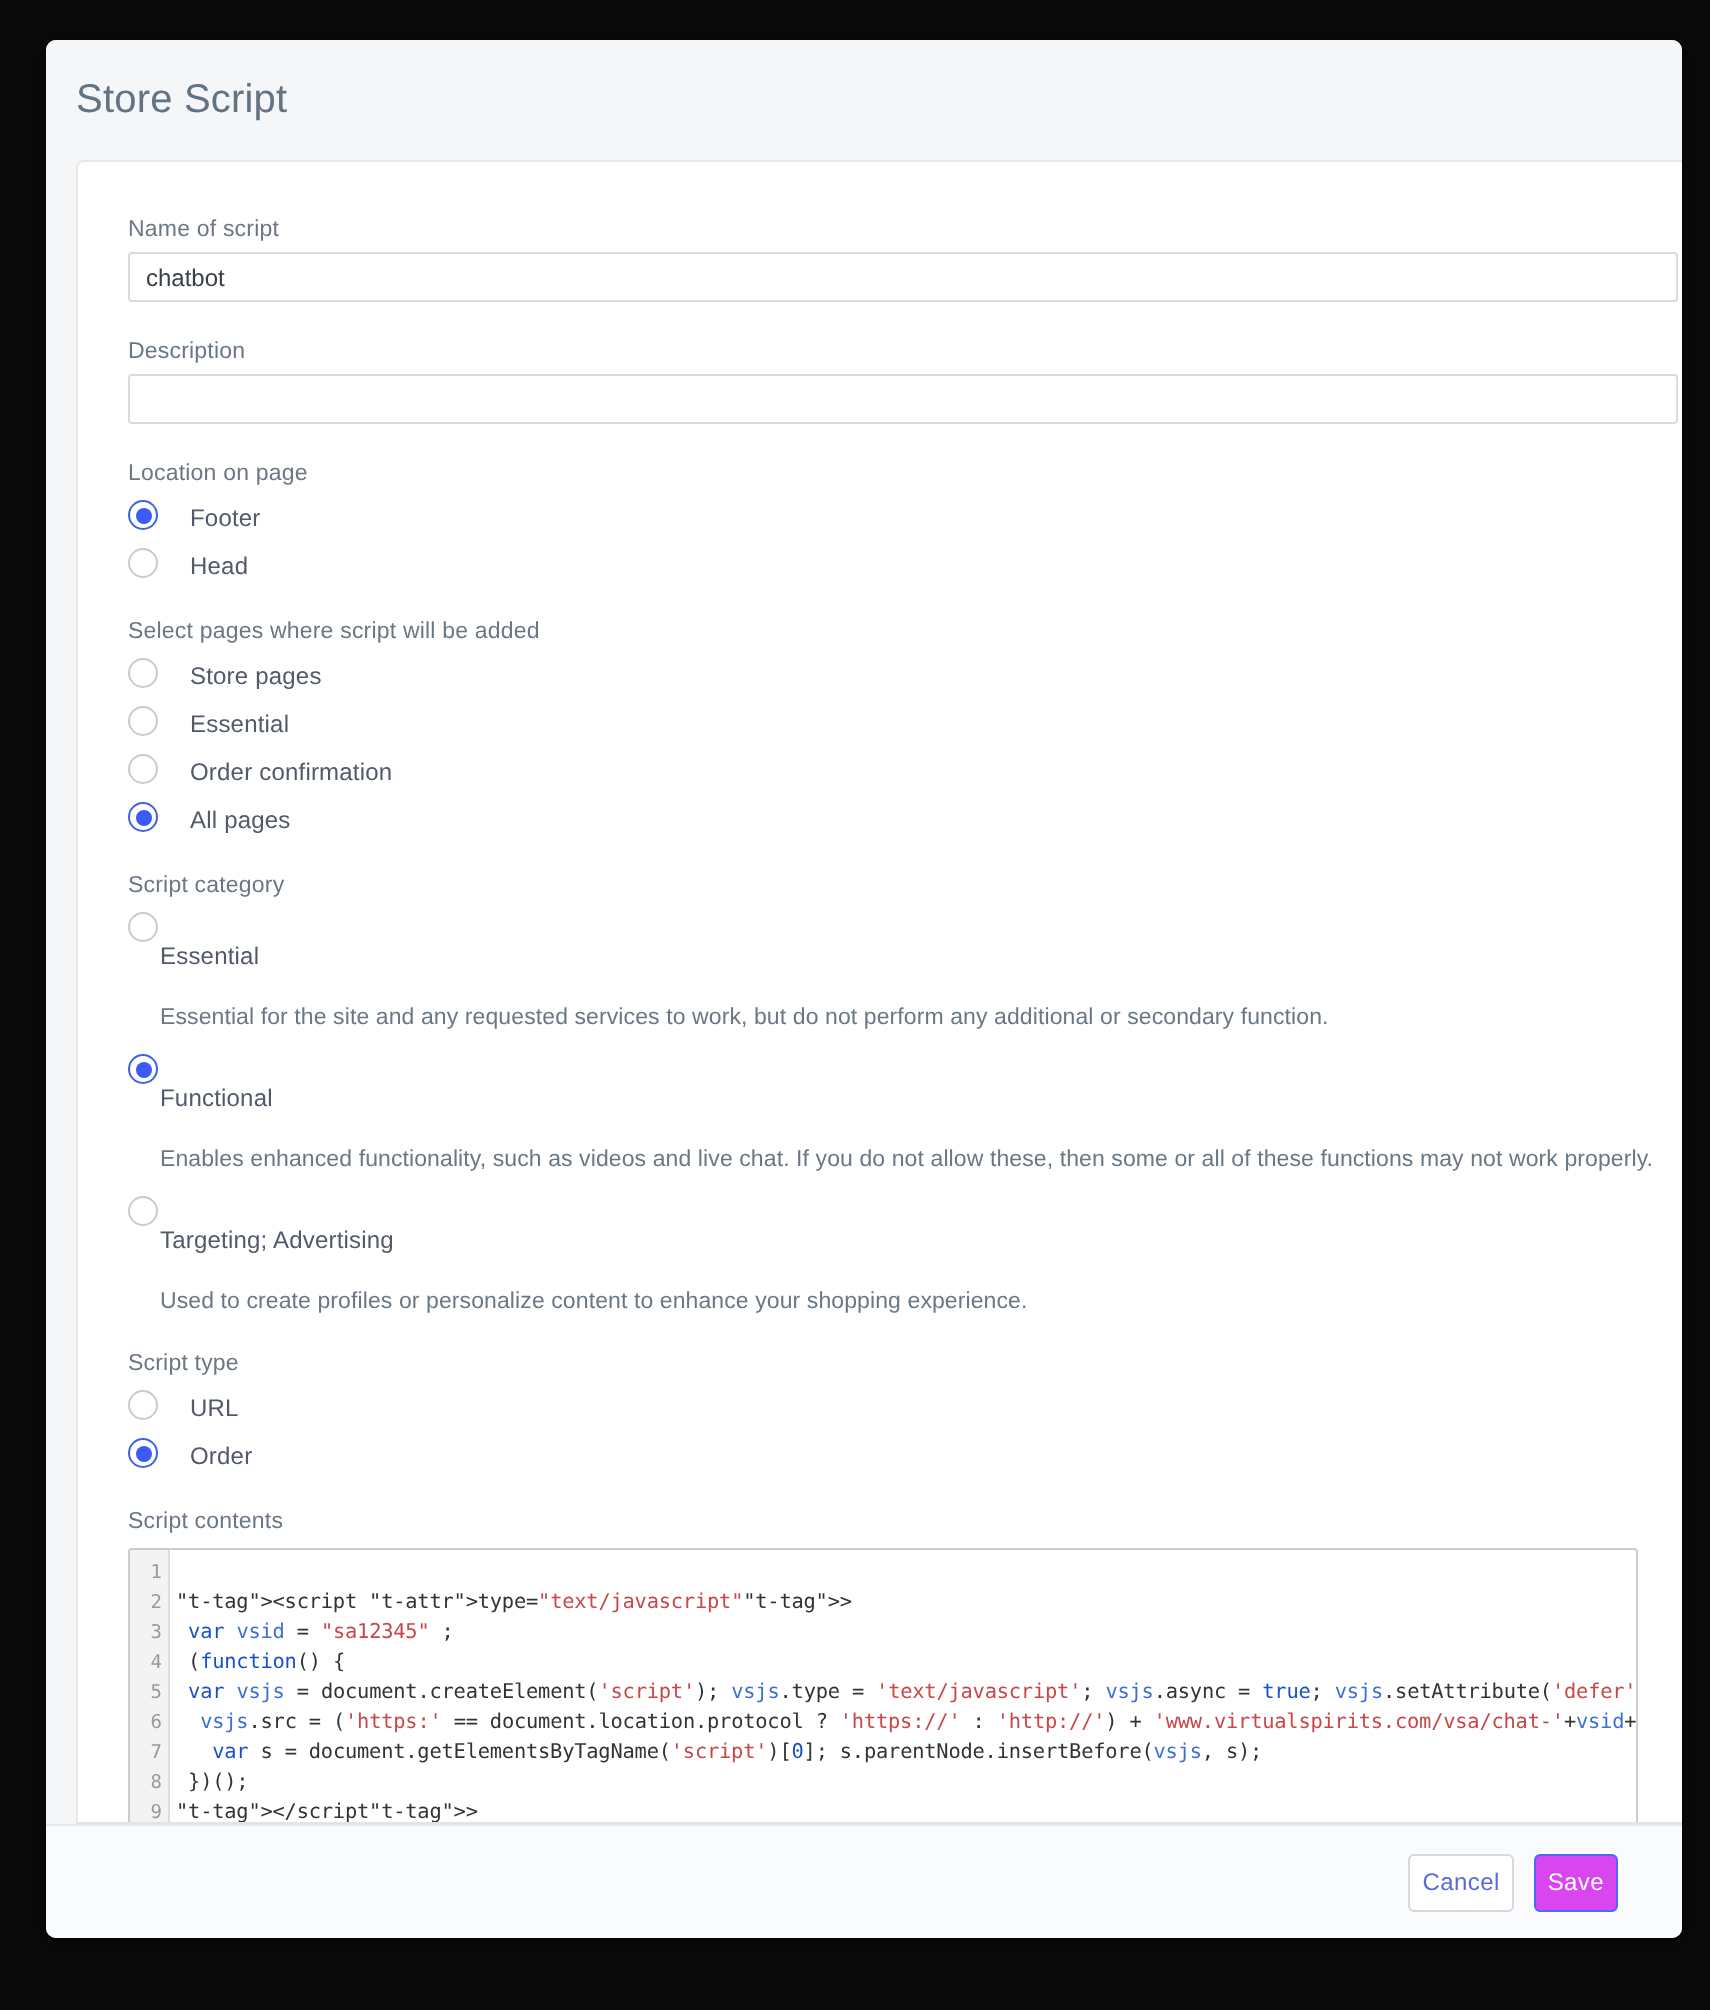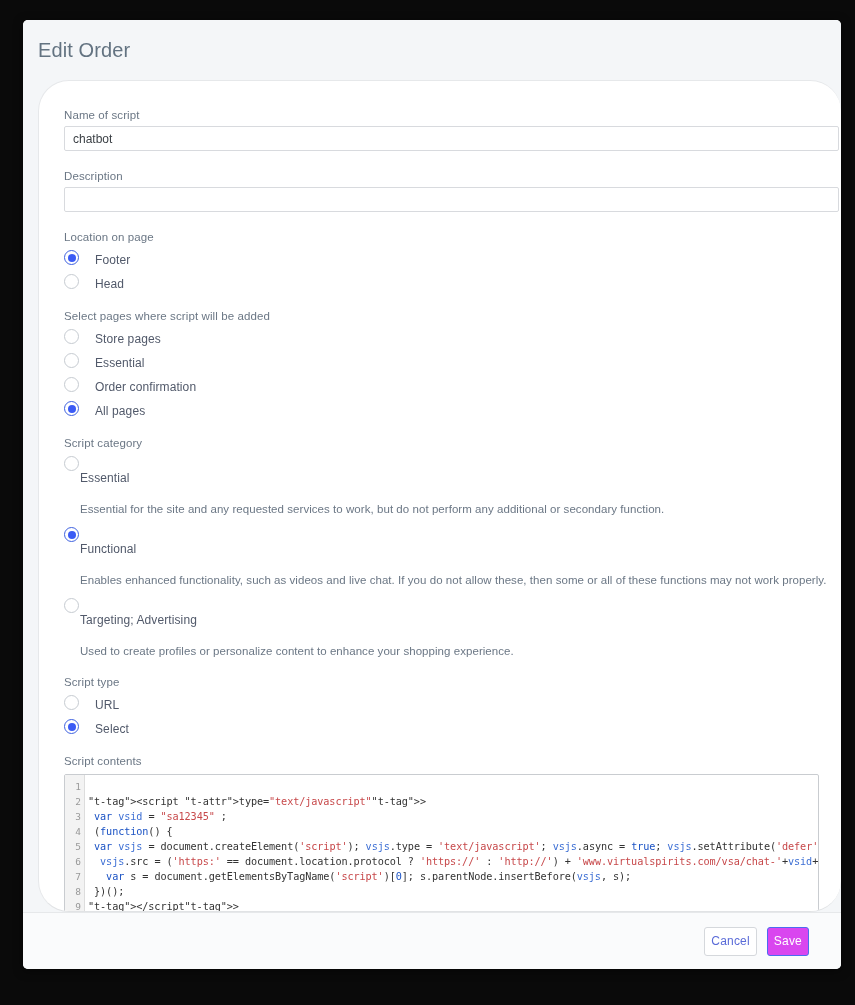--- a/index.html
+++ b/index.html
@@ -48,21 +48,20 @@
     left: 15px;
     top: 60px;
     right: 0;
     bottom: 57px;
     background: #ffffff;
     border-top: 1px solid #e6e8ea;
     border-left: 1px solid #e6e8ea;
     border-bottom: 1px solid #e1e3e5;
     border-top-left-radius: 4px;
     overflow: hidden;
-    border-radius: 31px;
   }
   #form {
     padding: 28px 0 0 25px;
   }
   .field-group { margin-bottom: 19px; }
   .field-label {
     font-size: 11.5px;
     color: #6b7785;
     margin-bottom: 5px;
     letter-spacing: 0.1px;
@@ -222,21 +221,21 @@
   }
 </style>
 </head>
 <body>
 
 <div id="screen">
 
   <div id="modal">
 
     <div id="modal-header">
-      <div id="modal-title">Edit Order</div>
+      <div id="modal-title">Store Script</div>
     </div>
 
     <div id="modal-body">
       <div id="form">
 
         <div class="field-group">
           <div class="field-label">Name of script</div>
           <input class="text-input" type="text" value="chatbot" style="">
         </div>
 
@@ -322,21 +321,21 @@
           <div class="section-label">Script type</div>
           <div class="radio-row">
             <span class="radio"></span>
             <span class="radio-text">
               <span class="radio-label">URL</span>
             </span>
           </div>
           <div class="radio-row">
             <span class="radio checked"></span>
             <span class="radio-text">
-              <span class="radio-label">Select</span>
+              <span class="radio-label">Order</span>
             </span>
           </div>
         </div>
 
         <div class="section">
           <div class="section-label">Script contents</div>
           <div id="editor-wrap">
             <div id="gutter">
                 <div>1</div>
                 <div>2</div>

